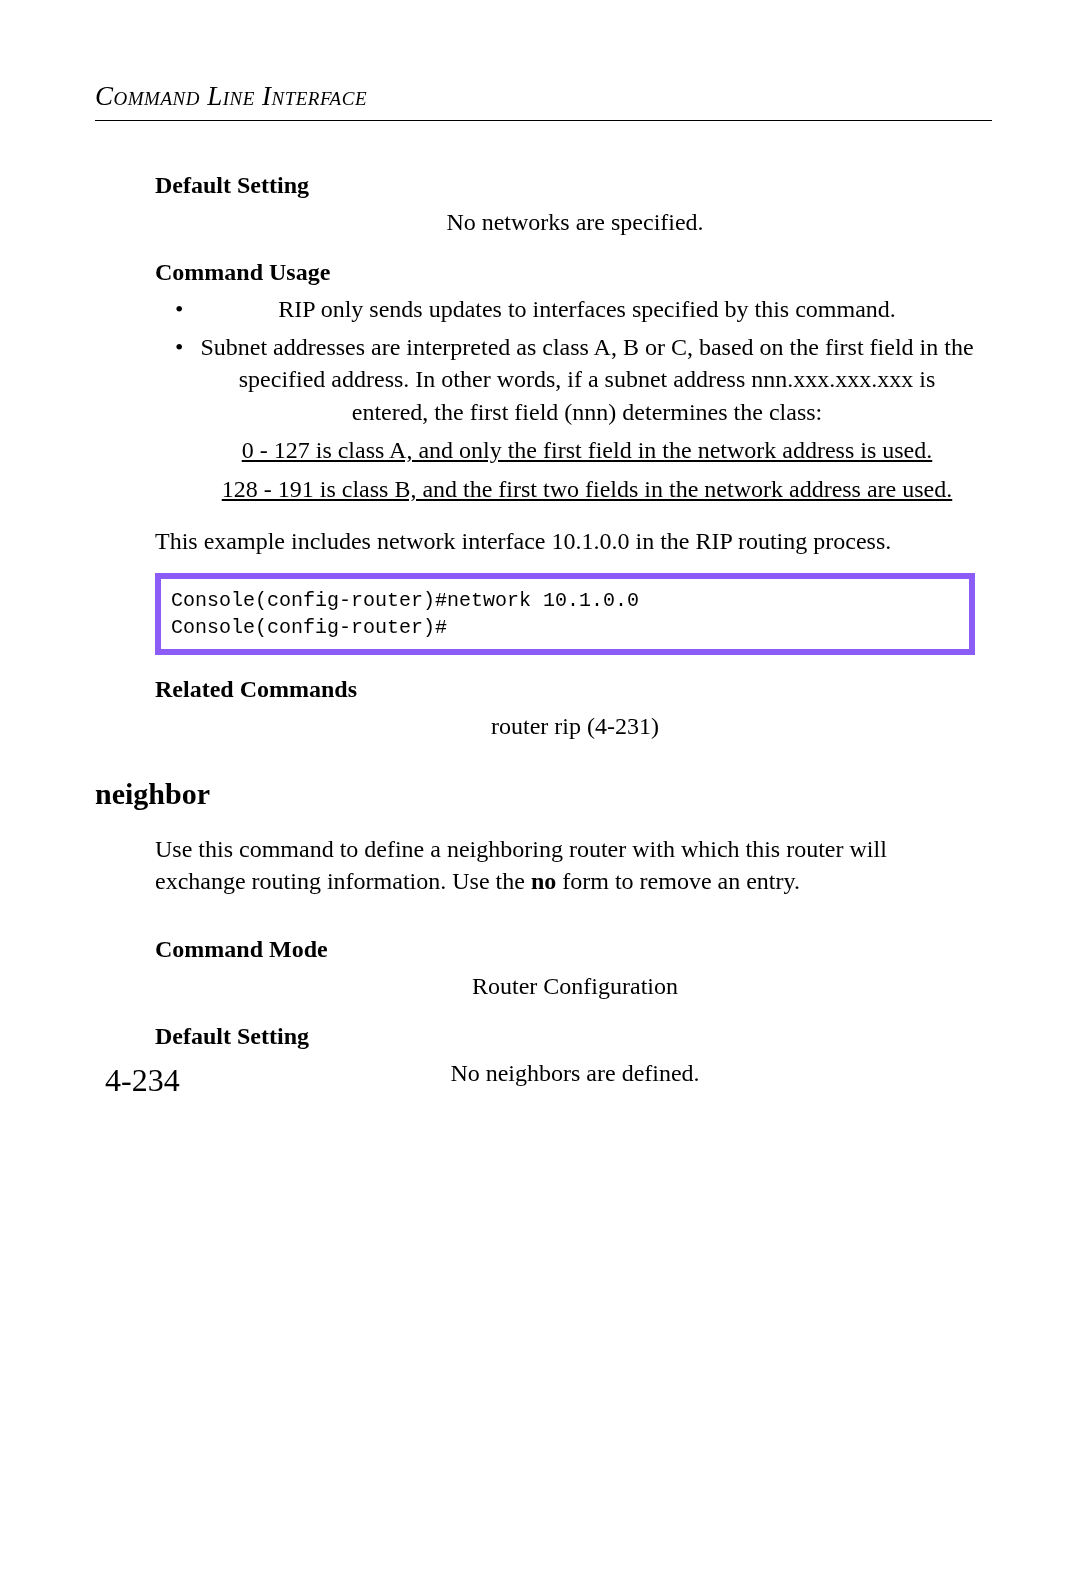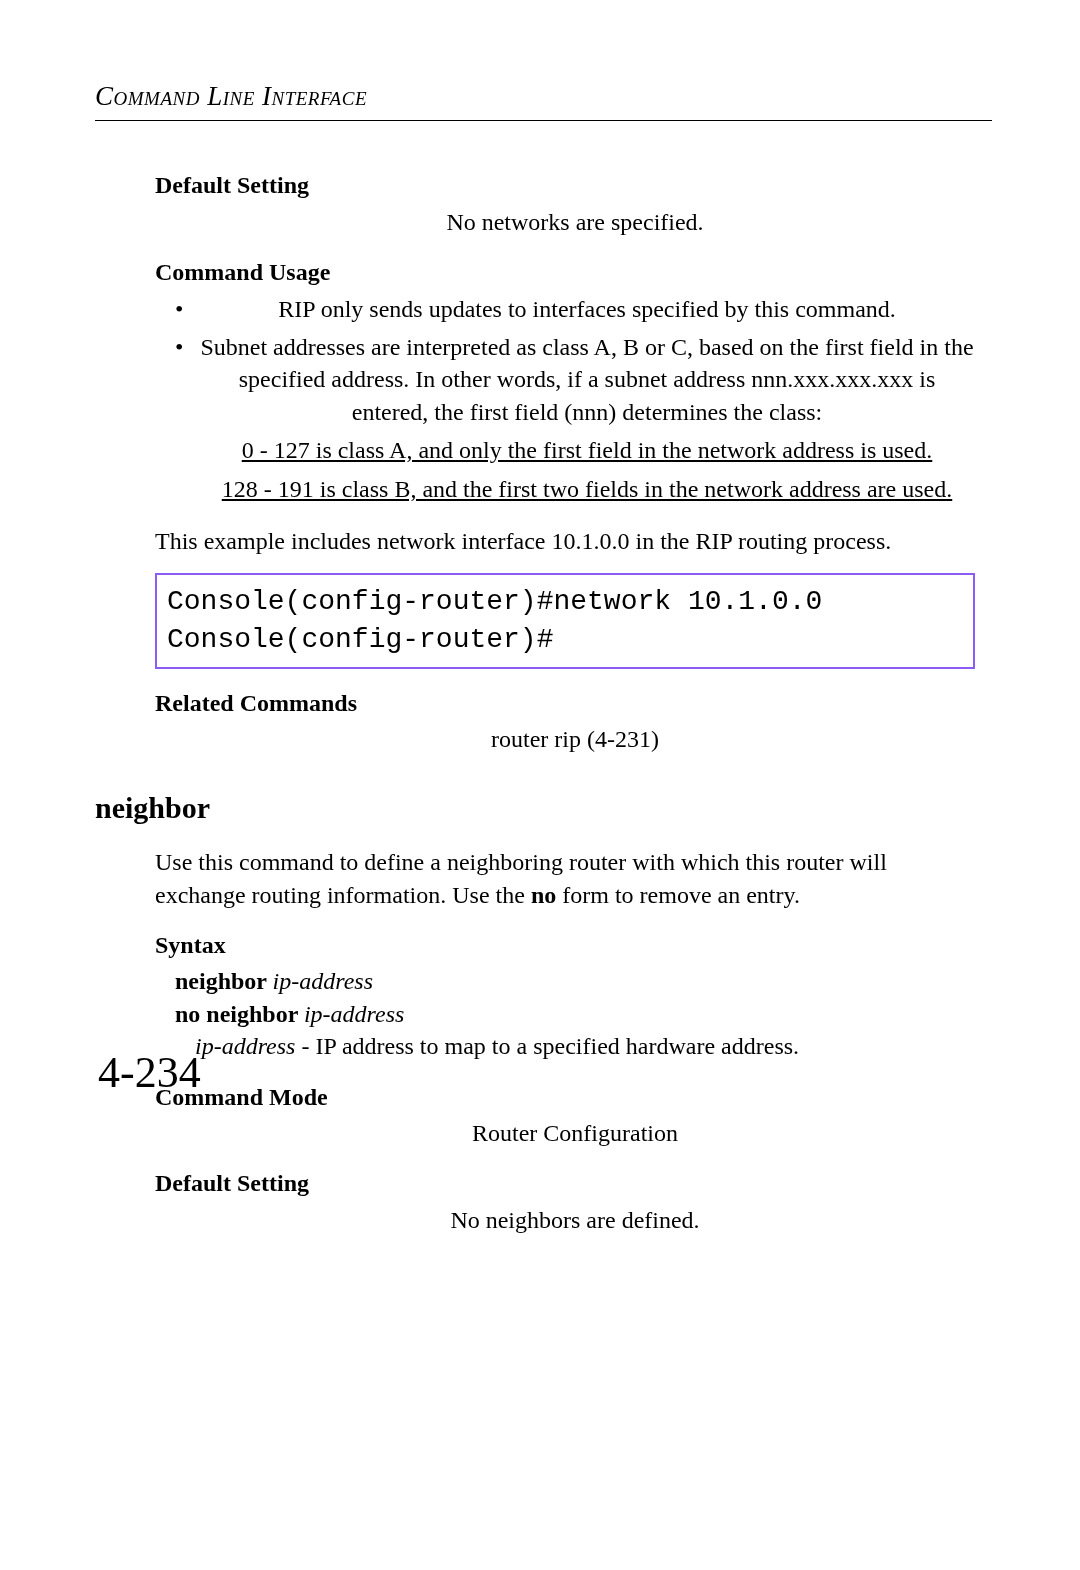--- a/index.html
+++ b/index.html
@@ -62,42 +62,42 @@
   .sub-para {
     margin-top: 6px;
     text-decoration: underline;
   }
   .example-intro {
     margin-top: 4px;
     margin-bottom: 16px;
   }
   pre.console {
     font-family: "Courier New", Courier, monospace;
-    font-size: 28px;
+    font-size: 20px;
     line-height: 1.35;
-    border: 2px solid #8b5cf6;
+    border: 6px solid #8b5cf6;
     padding: 8px 10px;
     margin: 0 0 18px 0;
     white-space: pre;
   }
   .cmd-title {
     font-weight: bold;
     font-size: 30px;
     margin: 32px 0 18px 0;
   }
   .neighbor-intro { margin-bottom: 18px; }
   .syntax-lines { margin-left: 20px; }
   .syntax-desc  { margin-left: 40px; }
   b { font-weight: bold; }
   i { font-style: italic; }
   .page-num {
     position: absolute;
-    left: 98px;
+    left: 105px;
     bottom: 70px;
-    font-size: 44px;
+    font-size: 32px;
   }
   .gap-lg { height: 10px; }
 </style>
 </head>
 <body>
 
 <div class="page">
 
   <div class="running-head">Command Line Interface</div>
 
@@ -135,32 +135,20 @@
     <div class="sec-head">Related Commands</div>
     <div class="body-indent">router rip (4-231)</div>
   </div>
 
   <div class="cmd-title">neighbor</div>
 
   <div class="block neighbor-intro">
     <span>Use this command to define a neighboring router with which this router will exchange routing information. Use the </span><b>no</b><span> form to remove an entry.</span>
   </div>
 
-  <div class="block">
-    <div class="sec-head">Syntax</div>
-    <div class="syntax-lines">
-      <b>neighbor </b><i>ip-address</i>
-    </div>
-    <div class="syntax-lines">
-      <b>no neighbor </b><i>ip-address</i>
-    </div>
-    <div class="syntax-desc">
-      <i>ip-address</i><span> - IP address to map to a specified hardware address.</span>
-    </div>
-  </div>
 
   <div class="gap-lg"></div>
 
   <div class="block">
     <div class="sec-head">Command Mode</div>
     <div class="body-indent">Router Configuration</div>
   </div>
 
   <div class="gap-lg"></div>
 

